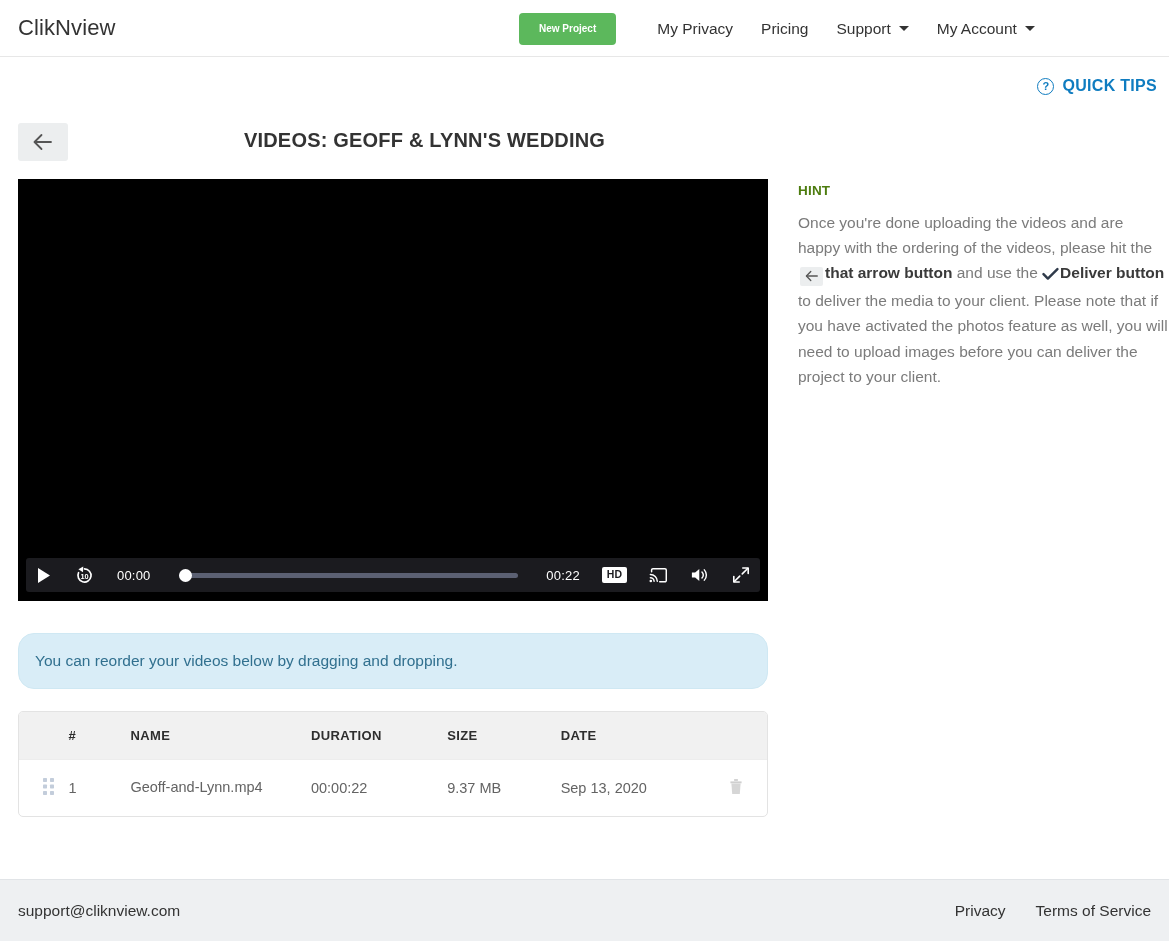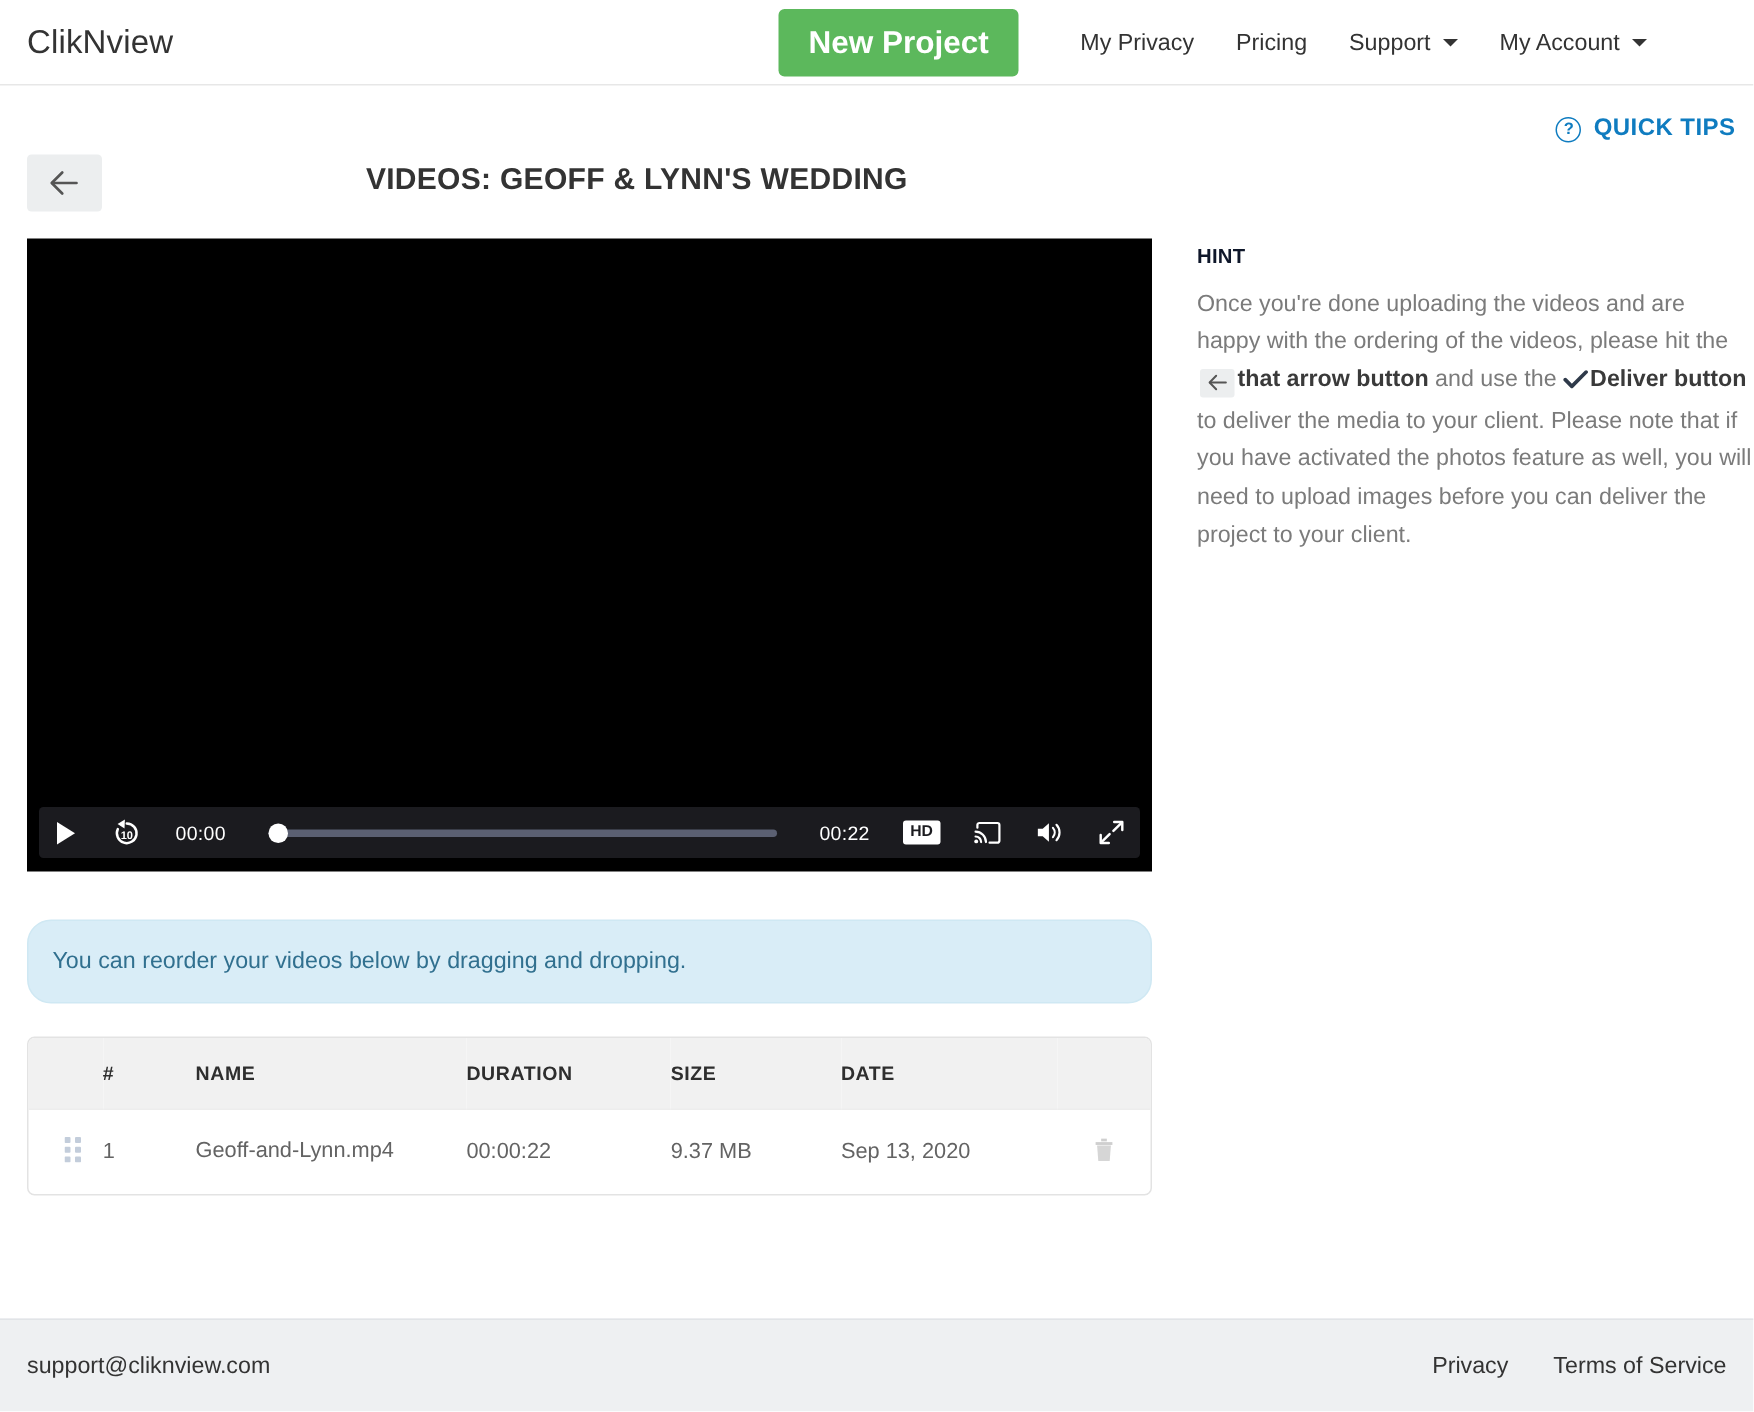--- a/index.html
+++ b/index.html
@@ -32,21 +32,21 @@
     position: absolute;
     left: 519px;
     top: 0;
     height: 57px;
     display: flex;
     align-items: center;
   }
   .btn-new-project {
     background: #5cb85c;
     color: #fff;
-    font-size: 21px;
+    font-size: 10px;
     font-weight: bold;
     border: none;
     border-radius: 4px;
     padding: 10px 20px;
     cursor: pointer;
     font-family: "Liberation Sans", sans-serif;
     line-height: 1.2;
   }
   .nav-link {
     color: #333;
@@ -97,21 +97,21 @@
     justify-content: center;
     font-size: 11px;
     font-weight: bold;
     line-height: 1;
   }
 
   
   .title-row {
     position: relative;
     height: 56px;
-    margin-top: 6px;
+    margin-top: 26px;
   }
   .back-btn {
     position: absolute;
     left: 18px; top: 0;
     width: 50px; height: 38px;
     background: #eceeef;
     border: none;
     border-radius: 3px;
     display: flex;
     align-items: center;
@@ -205,21 +205,21 @@
     padding: 2px 5px;
     line-height: 1.1;
     cursor: pointer;
     flex: none;
   }
 
   
   .hint-title {
     font-size: 13.5px;
     font-weight: bold;
-    color: #0f172a;
+    color: #4d7c0f;
     letter-spacing: 0.2px;
     margin-bottom: 12px;
   }
   .hint-body {
     font-size: 15.5px;
     line-height: 1.62;
     color: #7b7b7b;
   }
   .hint-body b { color: #3a3a3a; font-weight: bold; }
   .inline-back {

